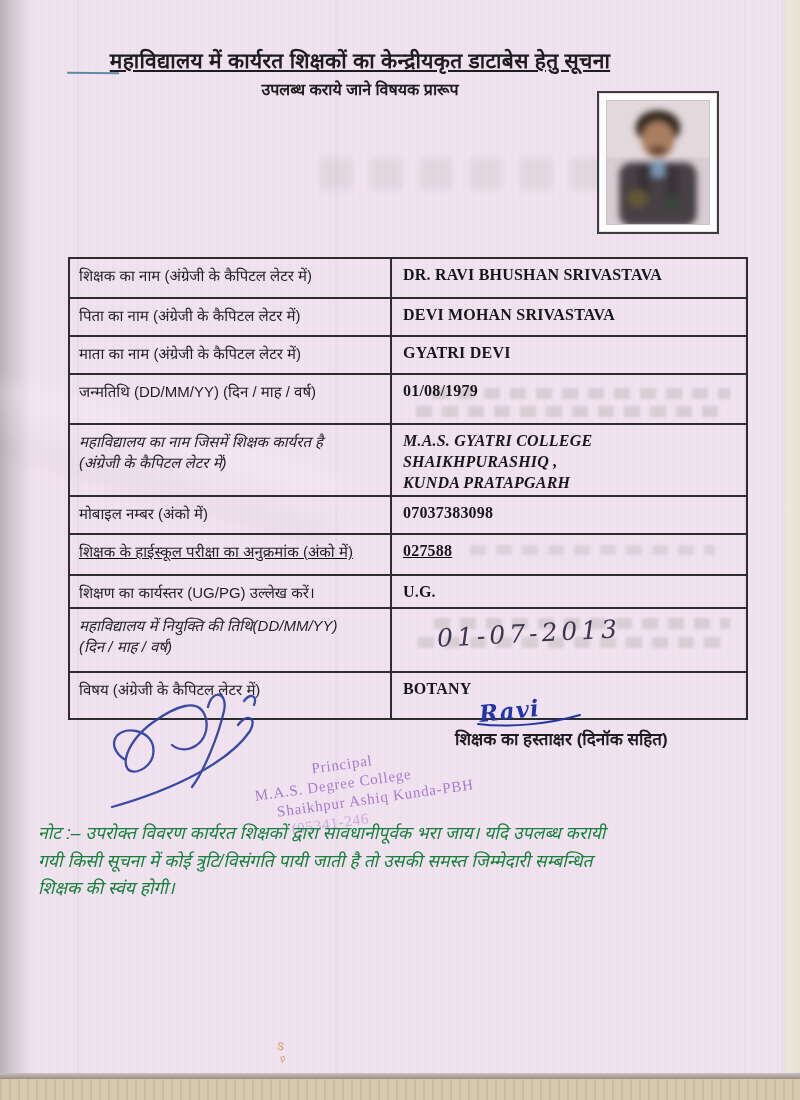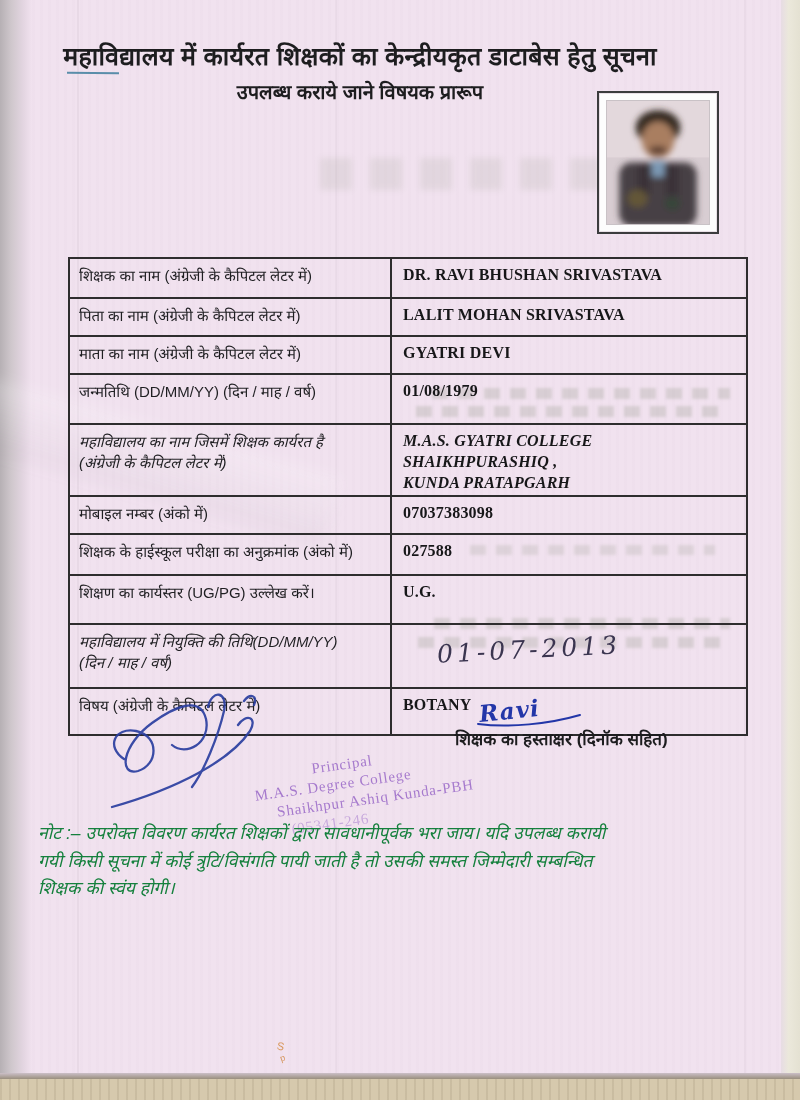--- a/index.html
+++ b/index.html
@@ -21,22 +21,22 @@
   .paper-texture { position:absolute; inset:0;
                 background-image:repeating-linear-gradient(90deg, rgba(150,120,150,.025) 0 3px, transparent 3px 8px);
                 pointer-events:none; }
   .crease-v { position:absolute; top:0; width:2px; height:1073px; background:rgba(110,90,110,.06); }
   .crease-diag { position:absolute; left:-80px; top:420px; width:420px; height:70px;
                 background:linear-gradient(rgba(255,255,255,.22), rgba(100,80,100,.05));
                 transform:rotate(16deg); filter:blur(7px); }
 
   
   .title { position:absolute; left:40px; width:640px; text-align:center; color:#1d1d1f; }
-  .title-1 { top:38px; font-size:25px; font-weight:600; letter-spacing:.3px; }
-  .title-2 { top:78px; font-size:20px; font-weight:600; }
+  .title-1 { top:46px; font-size:21px; font-weight:600; letter-spacing:.3px;text-decoration:underline; }
+  .title-2 { top:78px; font-size:16px; font-weight:600; }
   .title-underline { position:absolute; left:67px; top:72px; width:52px; height:2px;
                 background:#3f7f9d; opacity:.85; transform:rotate(.5deg); }
 
   
   .photo-frame { position:absolute; left:597px; top:91px; width:122px; height:143px;
                  background:#fdfdfd; border:2px solid #3c3c3e; padding:7px;
                  box-shadow:0 0 0 1px #e8e0e6 inset; }
   .photo-inner { width:100%; height:100%; border:1px solid #c9c2c6; overflow:hidden; background:#dcd2d6; }
   .photo-inner svg { display:block; width:100%; height:100%; }
 
@@ -140,45 +140,45 @@
   </div>
 
   <table class="form-table">
     <tbody>
         <tr style="height:40px;padding-left:44px;">
       <td class="cell-label">शिक्षक का नाम (अंग्रेजी के कैपिटल लेटर में)</td>
       <td class="cell-value">DR. RAVI BHUSHAN SRIVASTAVA</td>
     </tr>
     <tr style="height:38px;">
       <td class="cell-label">पिता का नाम  (अंग्रेजी के कैपिटल लेटर में)</td>
-      <td class="cell-value">LALIT MOHAN SRIVASTAVA</td>
+      <td class="cell-value">DEVI MOHAN SRIVASTAVA</td>
     </tr>
     <tr style="height:38px;">
       <td class="cell-label">माता का नाम (अंग्रेजी के कैपिटल लेटर में)</td>
       <td class="cell-value">GYATRI DEVI</td>
     </tr>
     <tr style="height:50px;">
       <td class="cell-label">जन्मतिथि (DD/MM/YY) (दिन / माह / वर्ष)</td>
       <td class="cell-value">01/08/1979</td>
     </tr>
     <tr style="height:54px;">
       <td class="cell-label preline">महाविद्यालय का नाम जिसमें शिक्षक कार्यरत है
 (अंग्रेजी के कैपिटल लेटर में)</td>
       <td class="cell-value preline">M.A.S. GYATRI COLLEGE SHAIKHPURASHIQ ,
 KUNDA PRATAPGARH</td>
     </tr>
     <tr style="height:38px;">
       <td class="cell-label">मोबाइल नम्बर  (अंको में)</td>
       <td class="cell-value">07037383098</td>
     </tr>
-    <tr style="height:41px;">
+    <tr style="height:41px;text-decoration:underline;">
       <td class="cell-label">शिक्षक के हाईस्कूल परीक्षा का अनुक्रमांक (अंको में)</td>
       <td class="cell-value">027588</td>
     </tr>
-    <tr style="height:49px;">
+    <tr style="height:33px;">
       <td class="cell-label">शिक्षण का कार्यस्तर (UG/PG) उल्लेख करें।</td>
       <td class="cell-value">U.G.</td>
     </tr>
     <tr style="height:64px;">
       <td class="cell-label preline">महाविद्यालय में नियुक्ति की तिथि(DD/MM/YY)
 (दिन / माह / वर्ष)</td>
       <td class="cell-value">
         <span class="hand-date">01-07-2013</span>
       </td>
     </tr>

